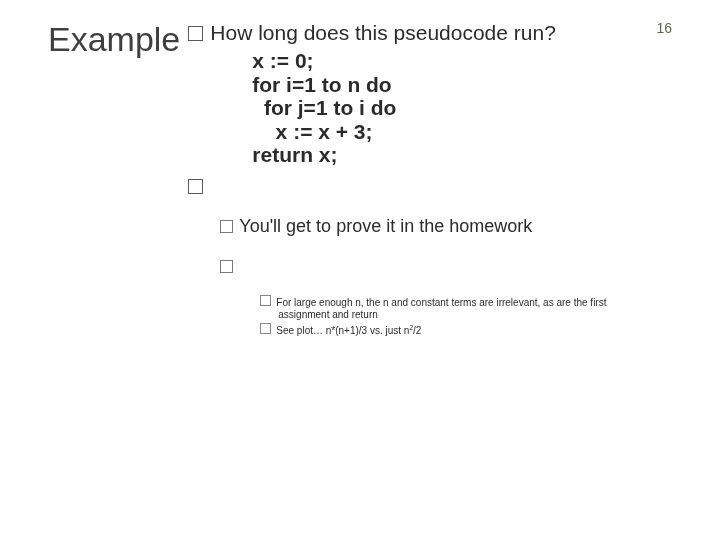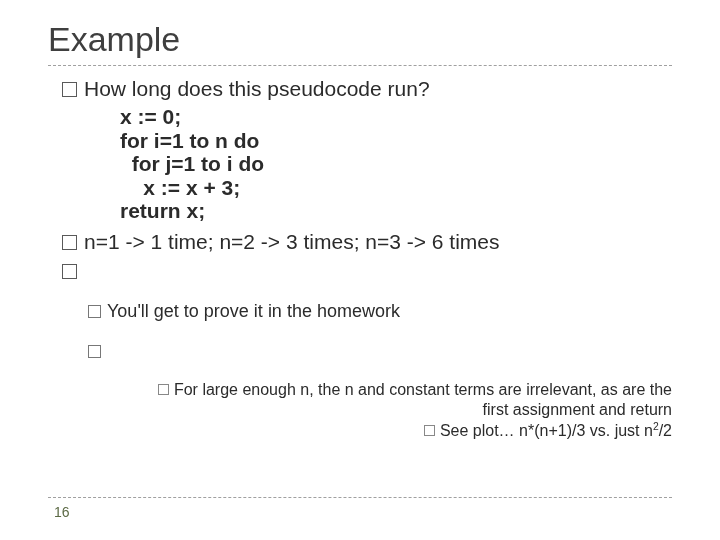--- a/index.html
+++ b/index.html
@@ -11,42 +11,42 @@
     font-family: Arial, Helvetica, sans-serif;
     color: #3a3a3a;
     overflow: hidden;
   }
   .slide {
     box-sizing: border-box;
     width: 720px;
     height: 540px;
     padding: 20px 48px 20px 48px;
     display: flex;
-    flex-direction: column;
+    flex-direction: row;
     position: relative;
   }
   .title {
     font-size: 34px;
     font-weight: 400;
     color: #3f3f3f;
     margin: 0 0 6px 0;
   }
   .divider {
     border: none;
     border-top: 1.5px dashed #a0a0a0;
     margin: 0 0 10px 0;
   }
   .content {
     flex: 1;
     font-size: 21px;
     line-height: 1.2;
     color: #2b2b2b;
   }
   .level1 {
-    margin: 0 0 4px 14px;
+    margin: 0 0 4px 8px;
     padding-left: 22px;
     text-indent: -22px;
   }
   .level1 .sq {
     display: inline-block;
     width: 13px;
     height: 13px;
     border: 1.5px solid #595959;
     margin-right: 7px;
     vertical-align: -1px;
@@ -71,22 +71,21 @@
   .level2 .sq {
     display: inline-block;
     width: 11px;
     height: 11px;
     border: 1.4px solid #777;
     margin-right: 6px;
     vertical-align: -1px;
   }
   .level3-wrap {
     margin: 4px 0 0 40px;
-    font-size: 16px;
-    text-align: right;
+    font-size: 10px;
   }
   .level3 {
     margin: 2px 0;
     padding-left: 18px;
     text-indent: -18px;
   }
   .level3 .sq {
     display: inline-block;
     width: 9px;
     height: 9px;
@@ -101,21 +100,21 @@
     line-height: 0;
   }
   .footer-line {
     border: none;
     border-top: 1.5px dashed #a0a0a0;
     margin: 0 0 6px 0;
   }
   .page-num {
     font-size: 14px;
     color: #5c6a45;
-    margin-left: 6px;
+    margin-left: 23px;
   }
 </style>
 </head>
 <body>
 
 <div class="slide">
 
   <h1 class="title">Example</h1>
   <hr class="divider">
 
@@ -124,23 +123,20 @@
     <div class="level1">
       <span class="sq"></span><span>How long does this pseudocode run?</span>
     </div>
 
     <div class="code-block">x := 0;
 for i=1 to n do
   for j=1 to i do
     x := x + 3;
 return x;</div>
 
-    <div class="level1">
-      <span class="sq"></span><span>n=1 -&gt; 1 time; n=2 -&gt; 3 times; n=3 -&gt; 6 times</span>
-    </div>
 
     <div class="level1">
       <span class="sq"></span>
     </div>
 
     <div class="level2-wrap">
 
       <div class="level2">
         <span class="sq"></span><span>You'll get to prove it in the homework</span>
       </div>

